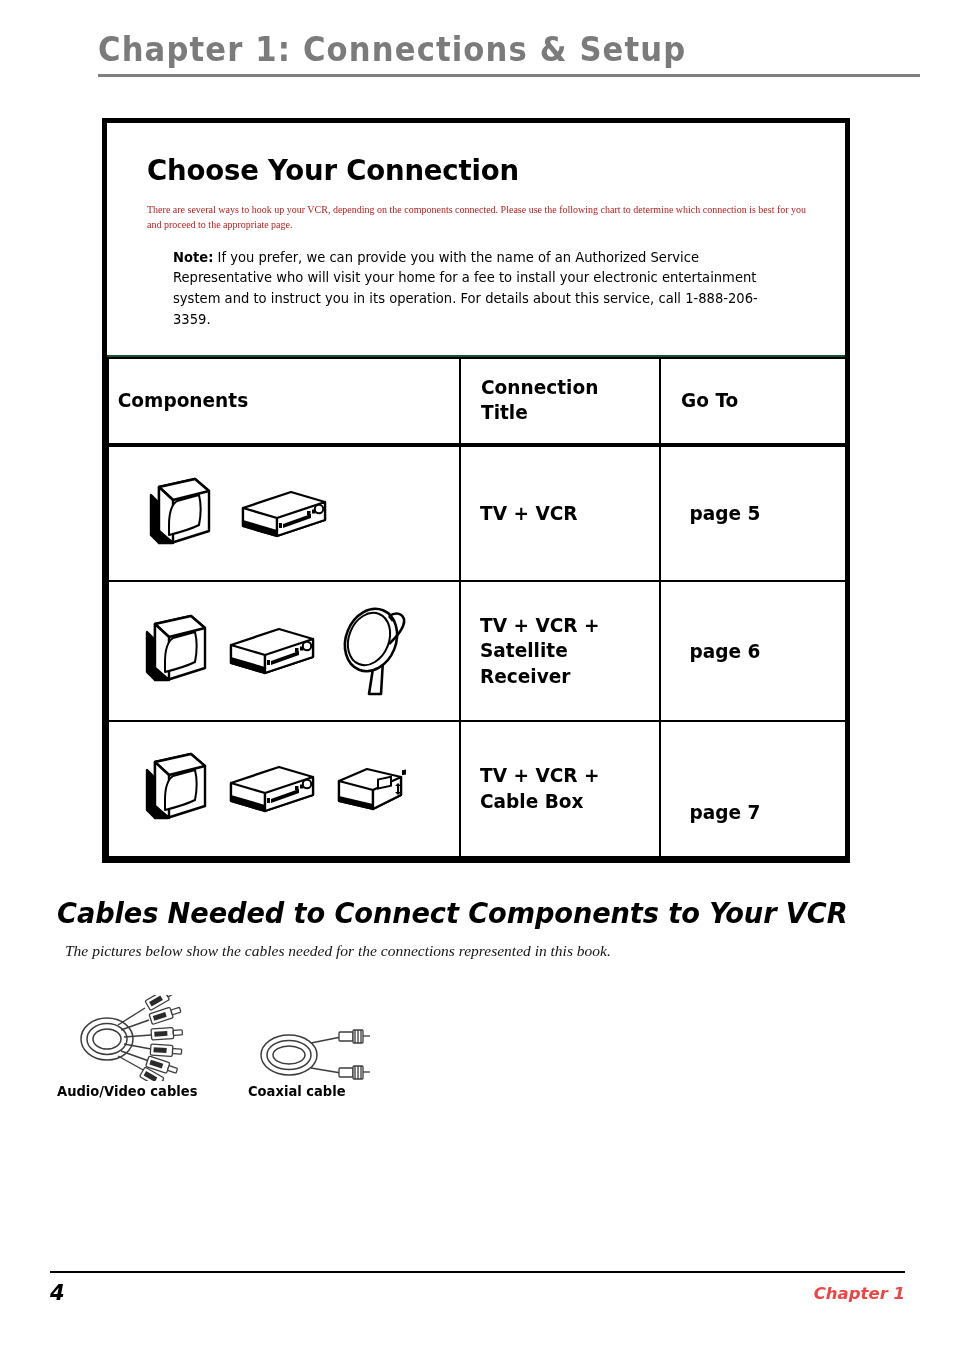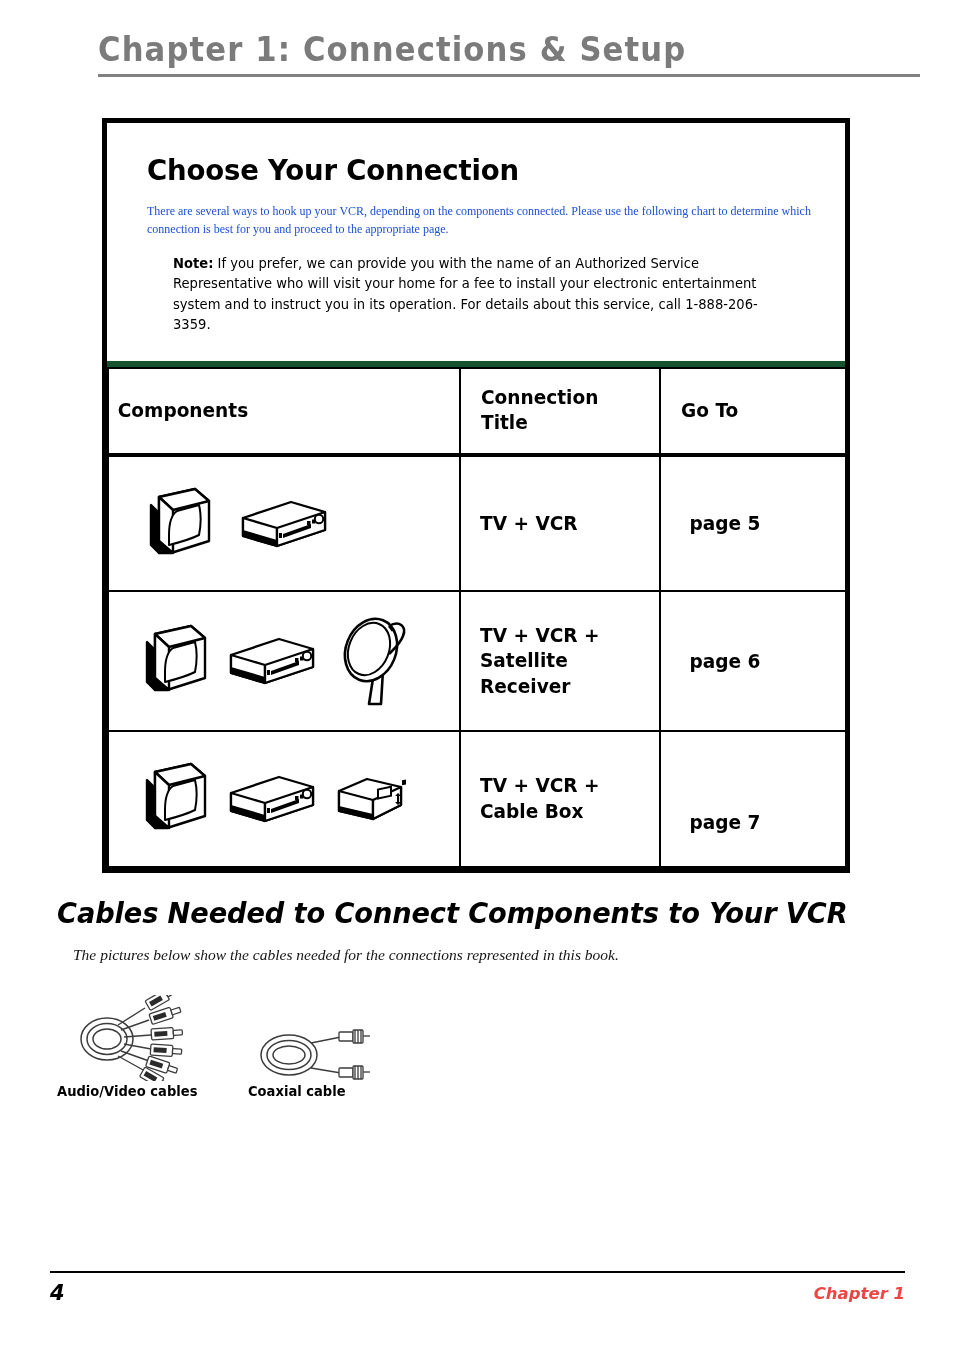--- a/index.html
+++ b/index.html
@@ -52,38 +52,38 @@
     left: 102px;
     top: 118px;
     width: 748px;
     border: 5px solid #000;
     box-sizing: border-box;
     background: #fff;
   }
 
   .intro-pane {
     padding: 30px 26px 26px 40px;
-    border-bottom: 6px solid #14532d;
+    border-bottom: 2px solid #14532d;
   }
   .intro-title {
     font-family: "DejaVu Sans", sans-serif;
     font-weight: bold;
     font-size: 29px;
     letter-spacing: -0.2px;
     transform: scaleX(0.95);
     transform-origin: left center;
     margin: 0 0 16px 0;
     color: #000;
   }
   .intro-para {
     font-family: "Liberation Serif", serif;
-    font-size: 12px;
+    font-size: 10px;
     line-height: 1.48;
     margin: 0 0 14px 0;
-    color: #1d4ed8;
+    color: #b91c1c;
     max-width: 672px;
   }
   .note-block {
     margin: 0 0 0 26px;
     font-family: "DejaVu Sans", sans-serif;
     font-size: 13.6px;
     line-height: 1.52;
     color: #000;
     max-width: 640px;
     transform: scaleX(0.965);
@@ -179,21 +179,21 @@
     font-size: 28.5px;
     letter-spacing: -0.1px;
     transform: scaleX(0.955);
     transform-origin: left center;
     margin: 0 0 12px 0;
   }
   .cables-sub {
     font-family: "Liberation Serif", serif;
     font-size: 15.5px;
     color: #141414;
-    margin: 16px;
+    margin: 8px;
   }
 
   .cable-figs {
     position: absolute;
     left: 57px;
     top: 995px;
     width: 500px;
     height: 115px;
   }
   .cable-fig {

